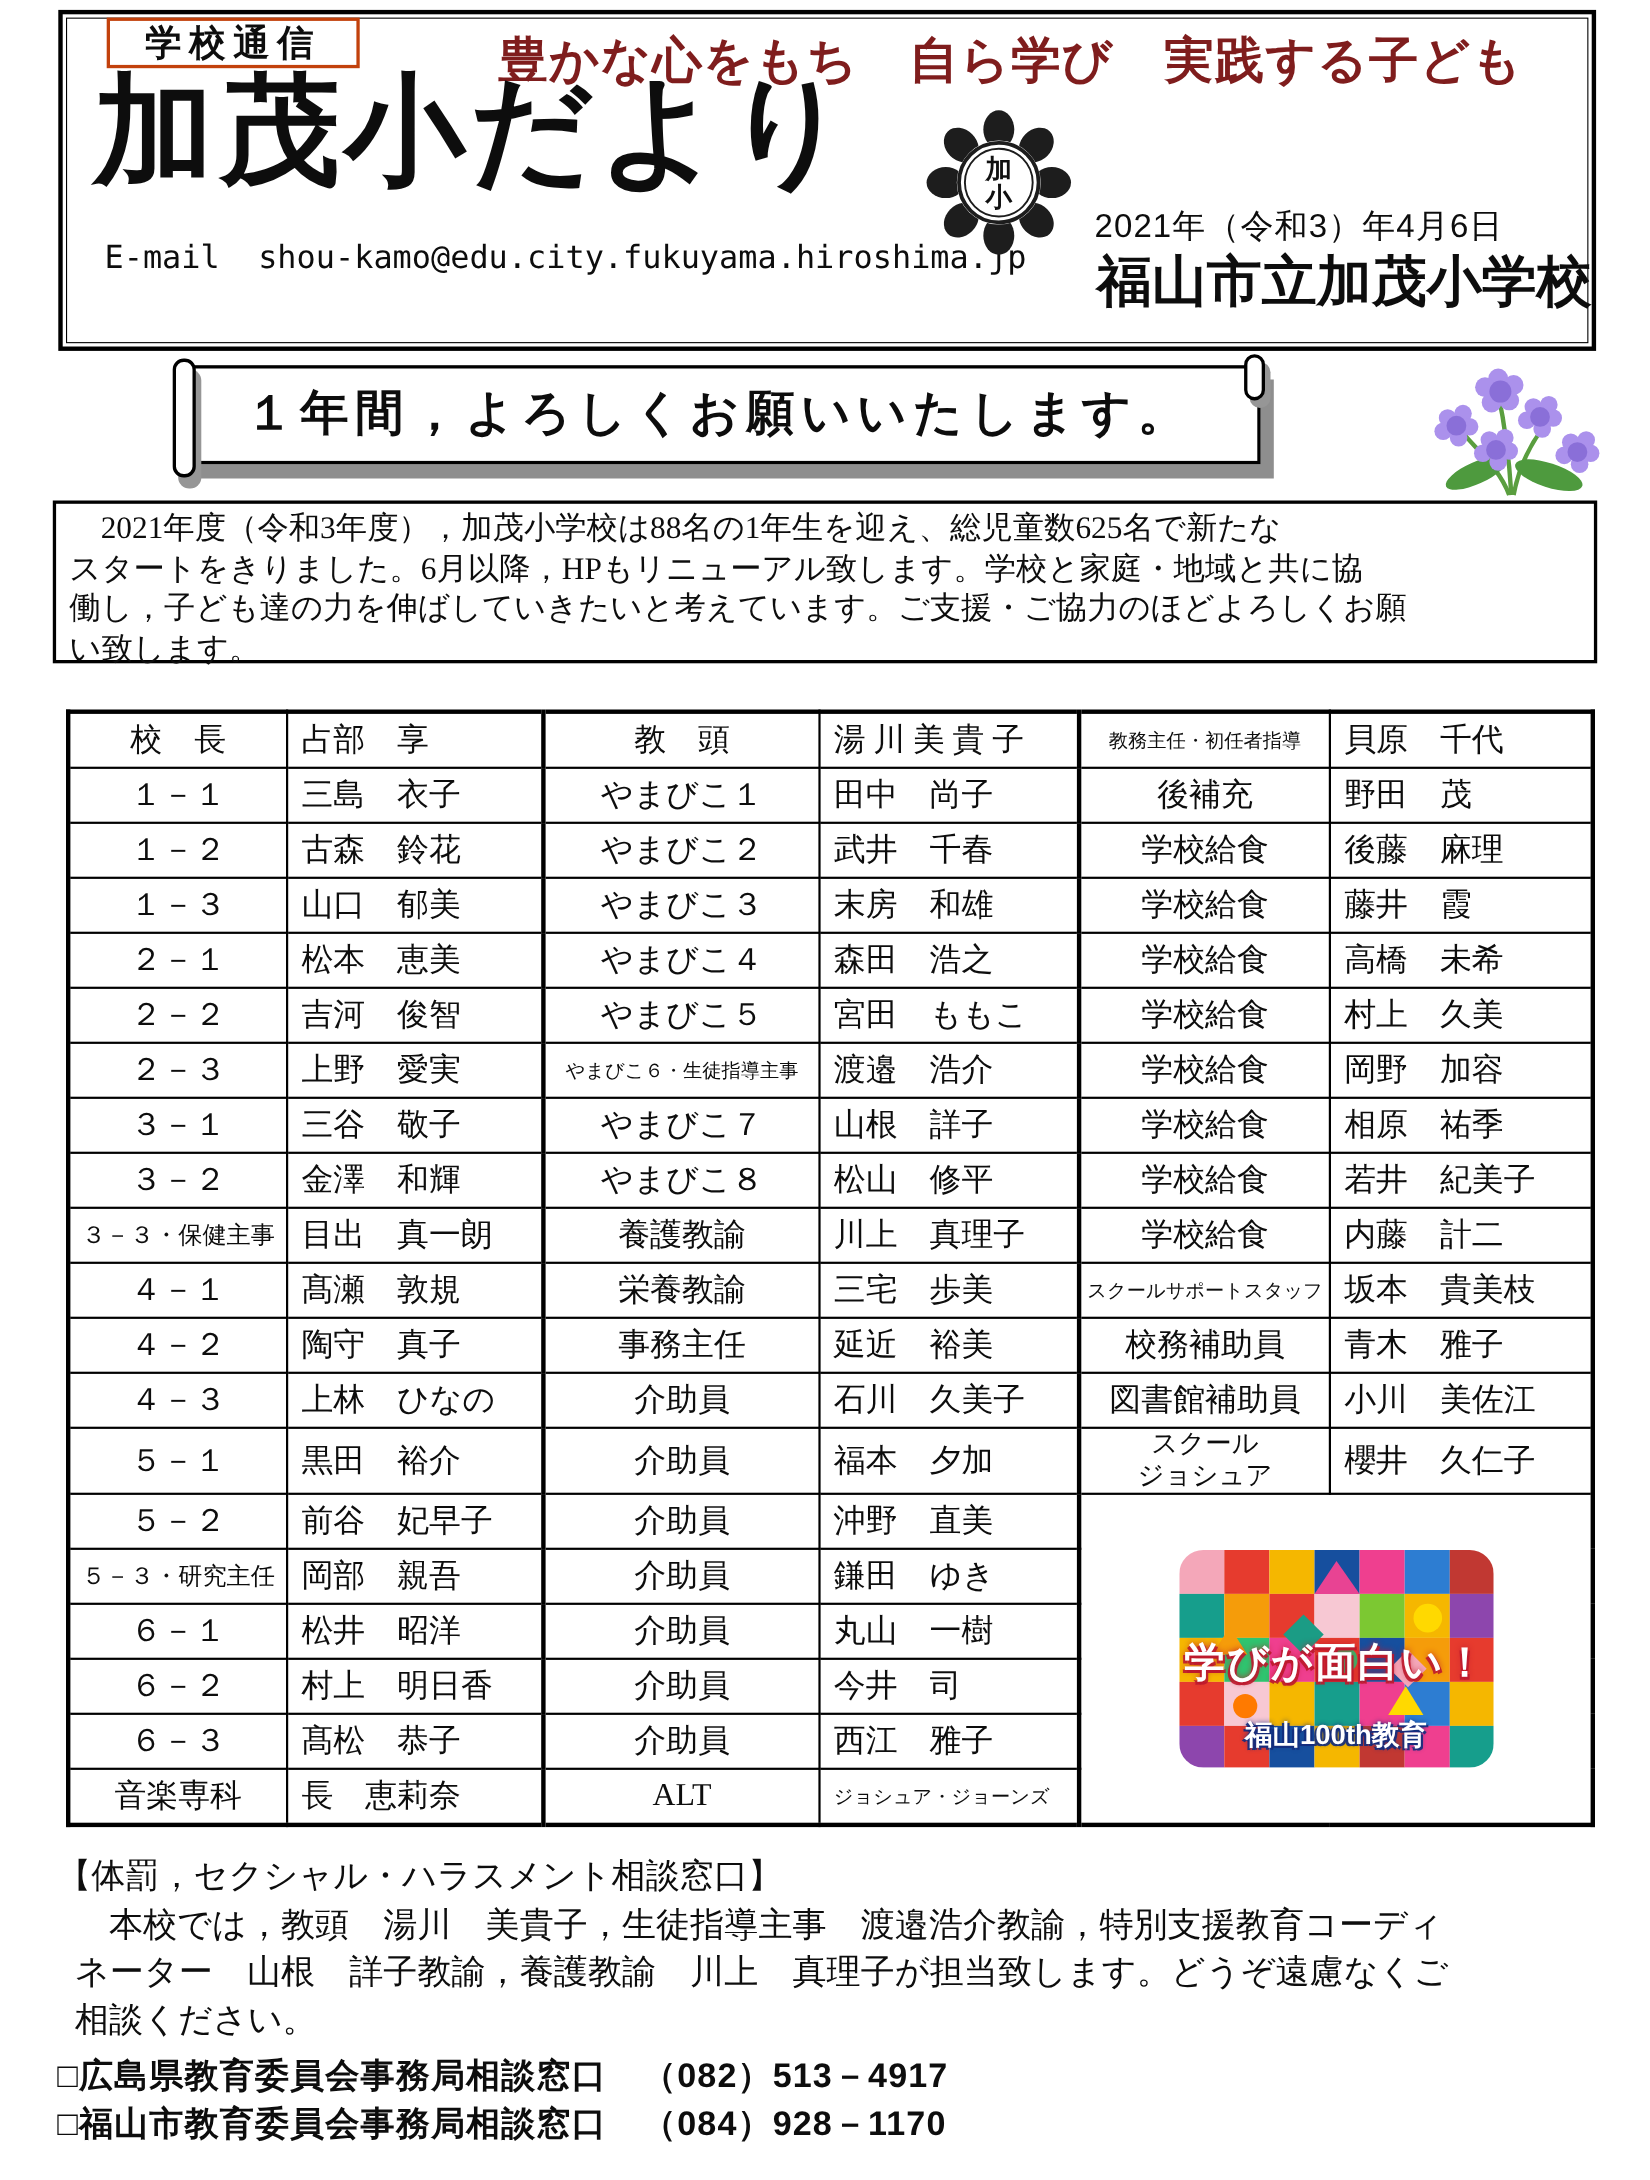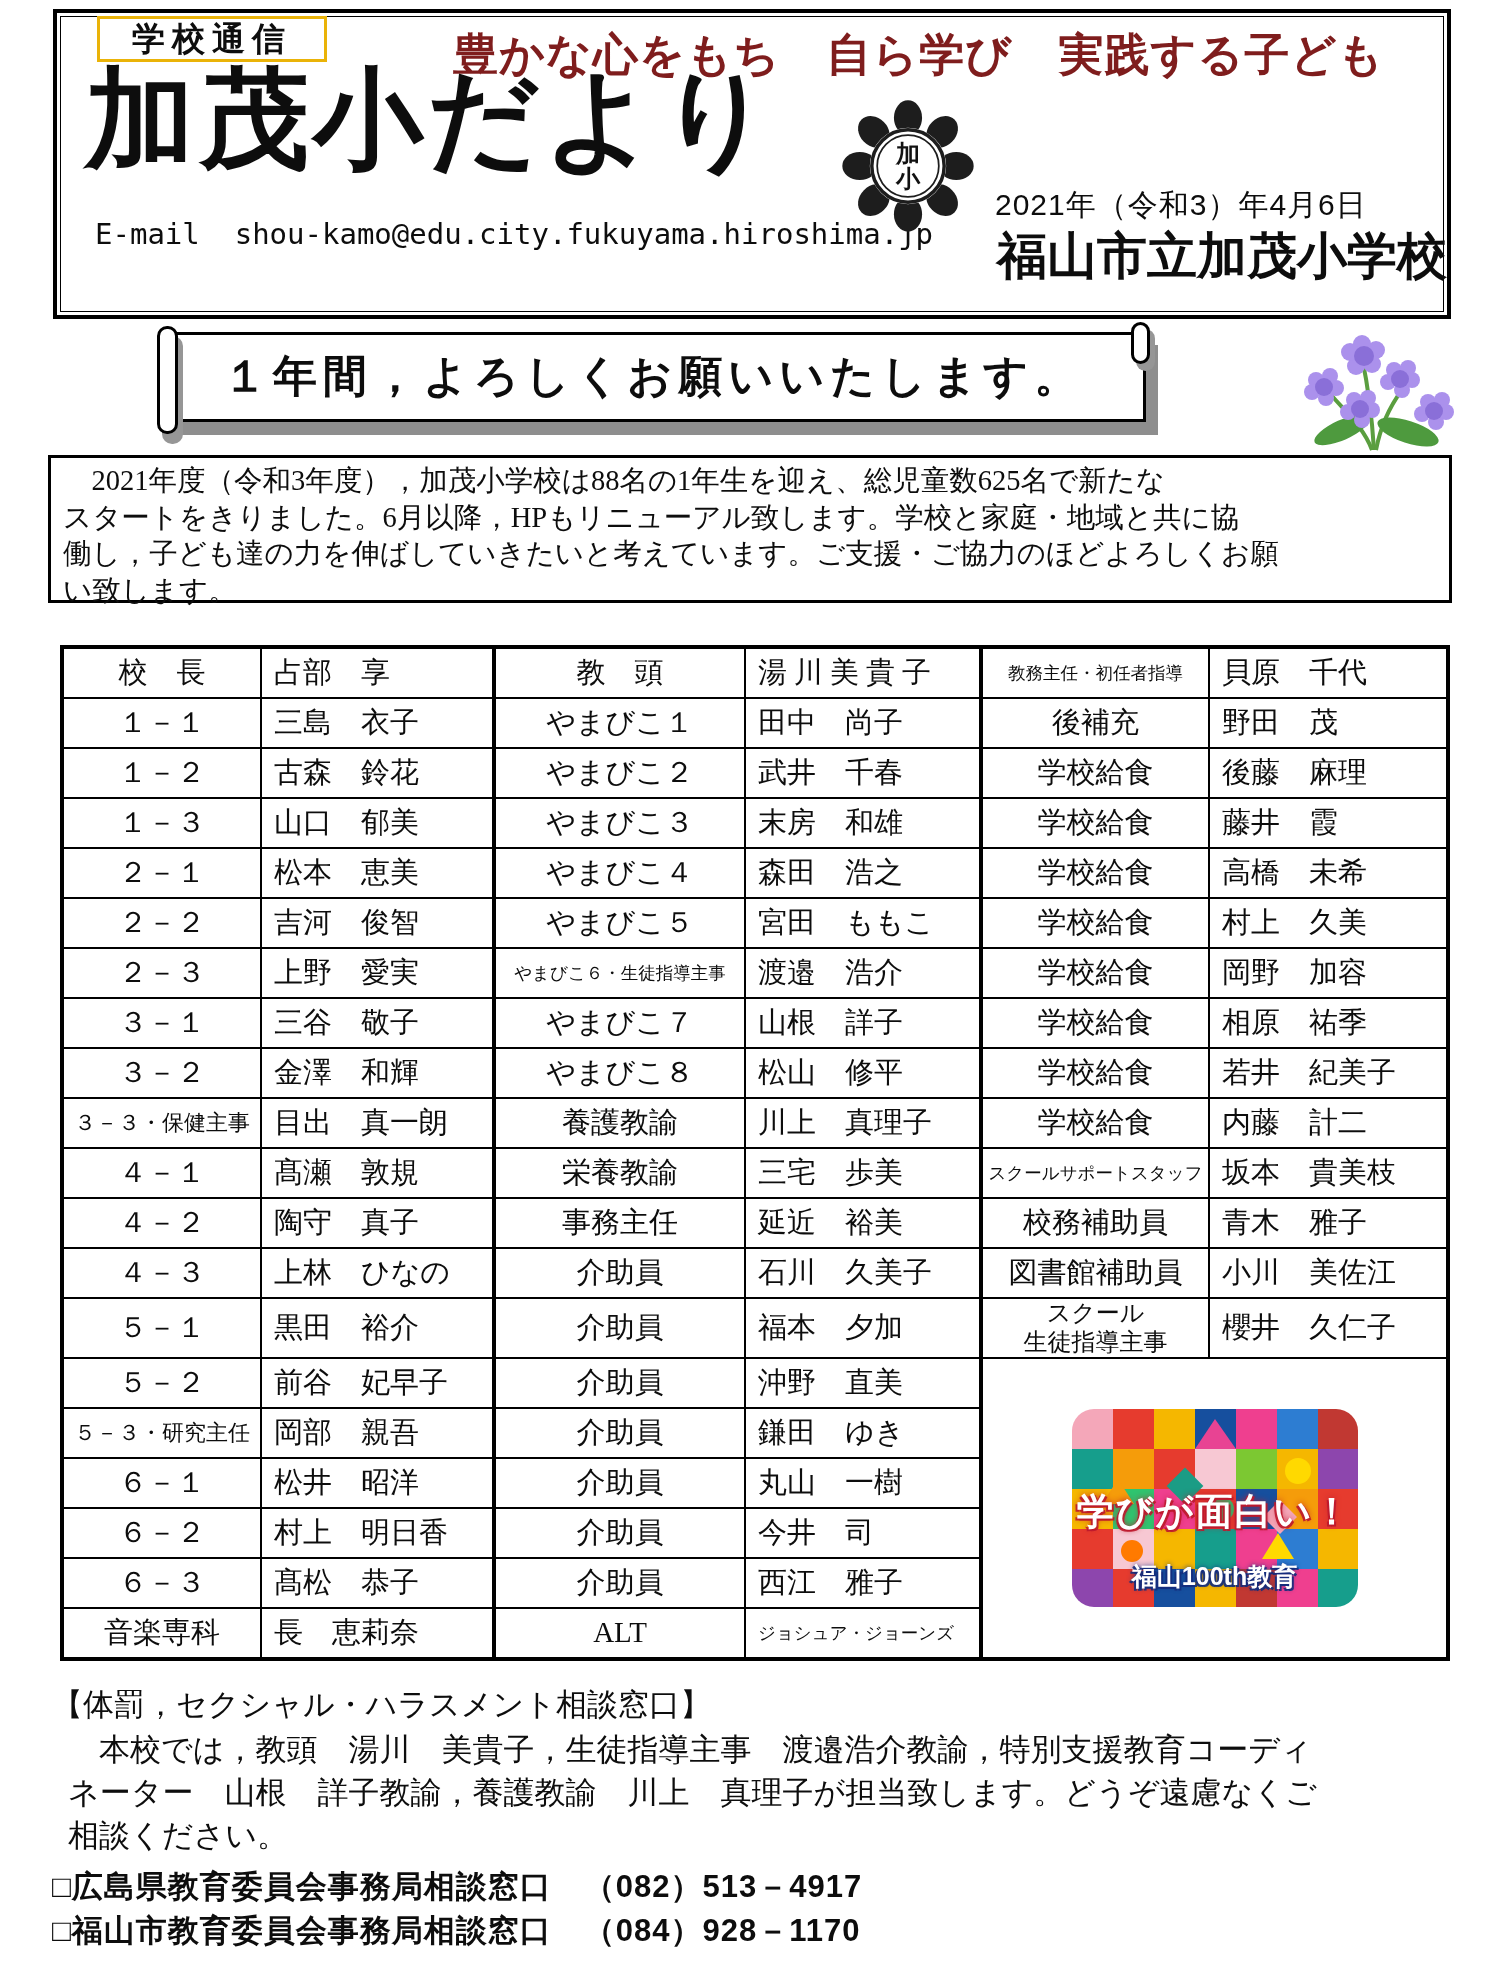--- a/index.html
+++ b/index.html
@@ -2,21 +2,21 @@
 <html><head>
 <meta charset="utf-8">
 <style>
   html,body{margin:0;padding:0;background:#fff;}
   #page{position:relative;width:1500px;height:1982px;background:#fff;overflow:hidden;
         font-family:"Liberation Sans",sans-serif;color:#0d0d0d;}
 
   
   .header-box{position:absolute;left:60px;top:16px;width:1382px;height:294px;
               border:1px solid #000;outline:4px solid #000;outline-offset:3px;background:#fff;}
-  .kind-box{position:absolute;left:36px;top:-1px;width:224px;height:40px;border:3px solid #eab308;
+  .kind-box{position:absolute;left:36px;top:-1px;width:224px;height:40px;border:3px solid #c2410c;
             font-weight:700;font-size:33px;letter-spacing:7px;text-align:center;line-height:40px;
             font-family:"Liberation Sans",sans-serif;}
   .slogan{position:absolute;left:392px;top:8px;font-weight:800;font-size:45px;letter-spacing:1px;
           font-family:"Liberation Sans",sans-serif;white-space:nowrap;}
   .main-title{position:absolute;left:24px;top:44px;font-weight:900;font-size:110px;line-height:1.05;
               letter-spacing:4px;font-family:"Liberation Sans",sans-serif;white-space:nowrap;}
   .email-line{position:absolute;left:34px;top:200px;font-family:"DejaVu Sans Mono",monospace;
               font-size:29px;font-weight:500;white-space:pre;}
   .url-line{position:absolute;left:30px;top:245px;font-family:"DejaVu Sans Mono",monospace;
             font-size:29px;font-weight:500;white-space:pre;}
@@ -269,21 +269,21 @@
             <td class="name">石川　久美子</td>
             <td class="gL">図書館補助員</td>
             <td class="name">小川　美佐江</td>
           </tr>
           <tr>
             <td>５－１</td>
             <td class="name">黒田　裕介</td>
             <td class="gL">介助員</td>
             <td class="name">福本　夕加</td>
             <td class="gL wrap">スクール
-生徒指導主事</td>
+ジョシュア</td>
             <td class="name">櫻井　久仁子</td>
           </tr>
           <tr>
             <td>５－２</td>
             <td class="name">前谷　妃早子</td>
             <td class="gL">介助員</td>
             <td class="name">沖野　直美</td>
             <td colspan="2" rowspan="6" class="logo-cell gL">
               <div class="logo-box">
       <svg viewBox="0 0 286 198" width="286" height="198">

